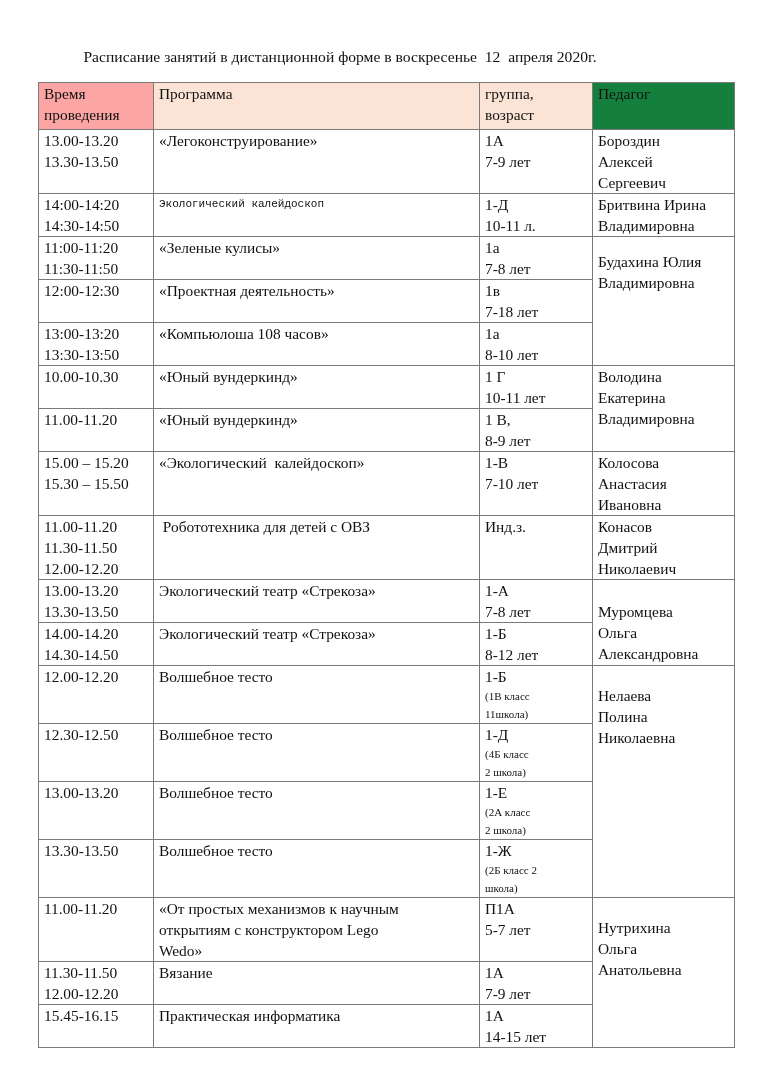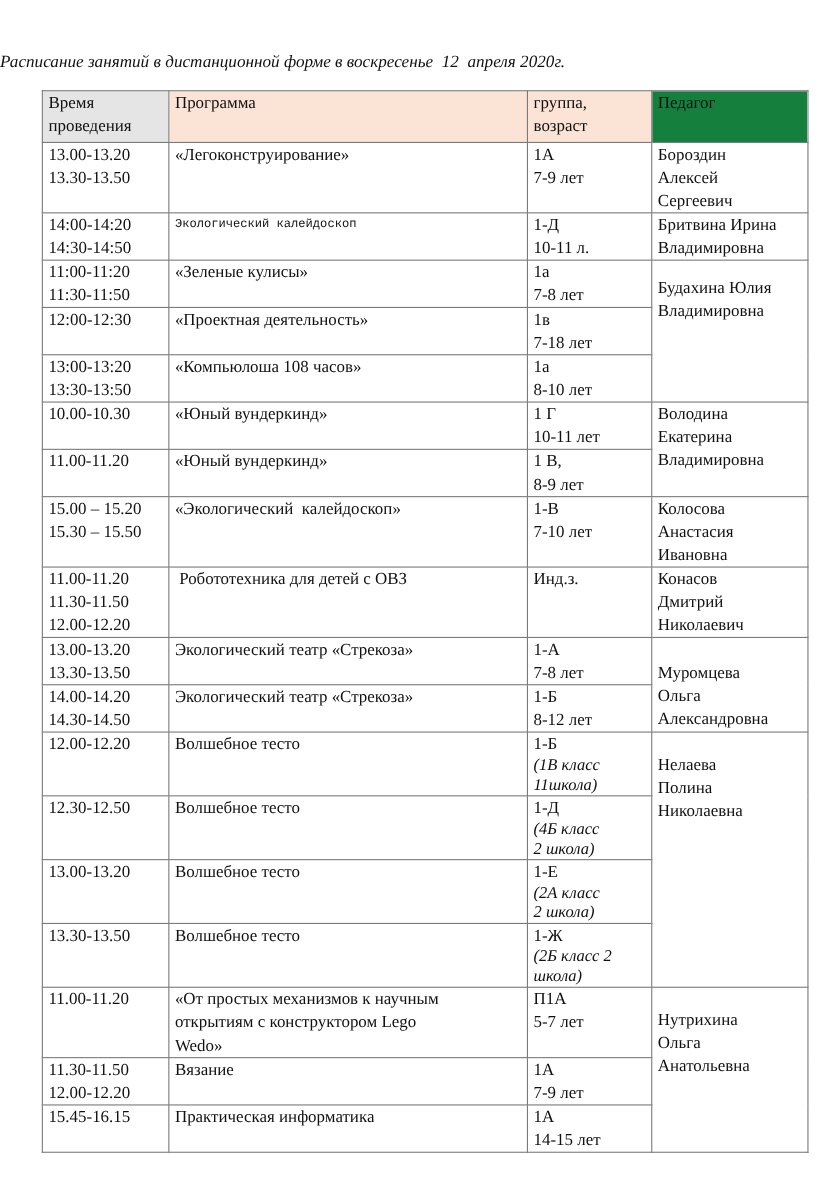--- a/index.html
+++ b/index.html
@@ -3,61 +3,60 @@
   <meta charset="utf-8">
   <style>
     html, body { margin: 0; padding: 0; background: #ffffff; }
     body {
       width: 763px; height: 1080px; position: relative; overflow: hidden;
       font-family: "Liberation Serif", "DejaVu Serif", serif;
       color: #111111;
     }
     .page-title {
       position: absolute; left: 0; top: 47px; width: 680px;
-      font-size: 15.6px; line-height: 20px;
+      text-align: center; font-size: 15.6px; line-height: 20px;
       white-space: pre;
-      font-style: italic;
     }
     table.schedule {
       position: absolute; left: 38px; top: 82px;
       width: 696px; height: 940px;
       border-collapse: collapse; table-layout: fixed;
       font-size: 15.4px; line-height: 21px;
     }
     table.schedule td, table.schedule th {
       border: 1.6px solid #7a7a7a;
       vertical-align: top; text-align: left;
       padding: 0 5px; font-weight: normal;
       overflow: hidden;
     }
     table.schedule th { background: #fbe4d5; }
     col.c-time { width: 115px; }
     col.c-prog { width: 326px; }
     col.c-group { width: 113px; }
     col.c-teacher { width: 142px; }
     .line { display: block; white-space: nowrap; }
-    .small { font-size: 15px; line-height: 18px; font-style: italic; }
+    .small { font-size: 11px; line-height: 18px; }
     .sans { font-family: Liberation Mono, monospace; font-size: 11px; }
     .pad-top-mid { padding-top: 14px !important; }
   </style>
 </head>
 <body>
 
 <div class="page-title">Расписание занятий в дистанционной форме в воскресенье  12  апреля 2020г.</div>
 
 <table class="schedule">
   <colgroup>
     <col class="c-time">
       <col class="c-prog">
       <col class="c-group">
       <col class="c-teacher">
   </colgroup>
   <thead>
     <tr style="height:47px">
-      <th style="background: #e5e5e5;">
+      <th style="background: #fca5a5;">
         <span class="line">Время</span>
         <span class="line">проведения</span>
       </th>
       <th style="background: rgb(251, 228, 213);">
         <span class="line">Программа</span>
       </th>
       <th style="background: rgb(251, 228, 213); margin-left: 35px;">
         <span class="line">группа,</span>
         <span class="line">возраст</span>
       </th>

